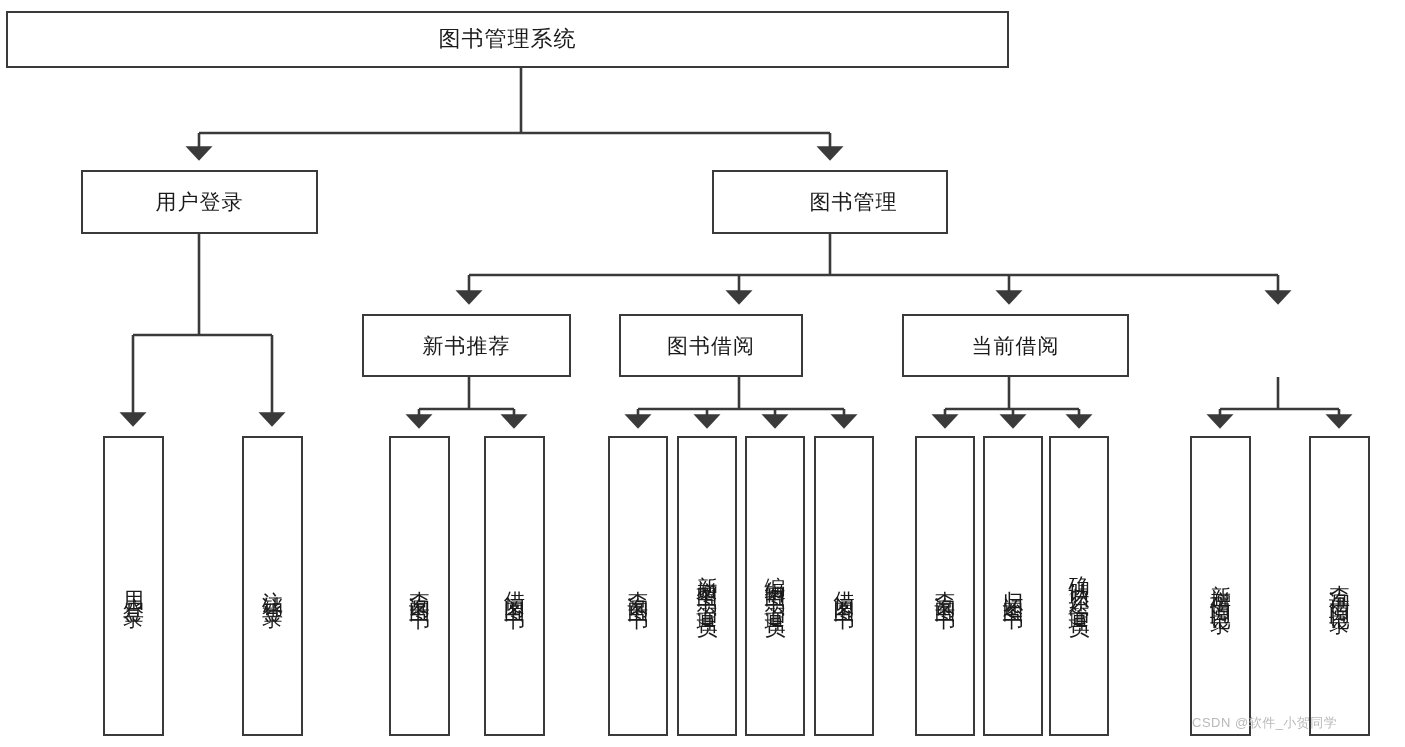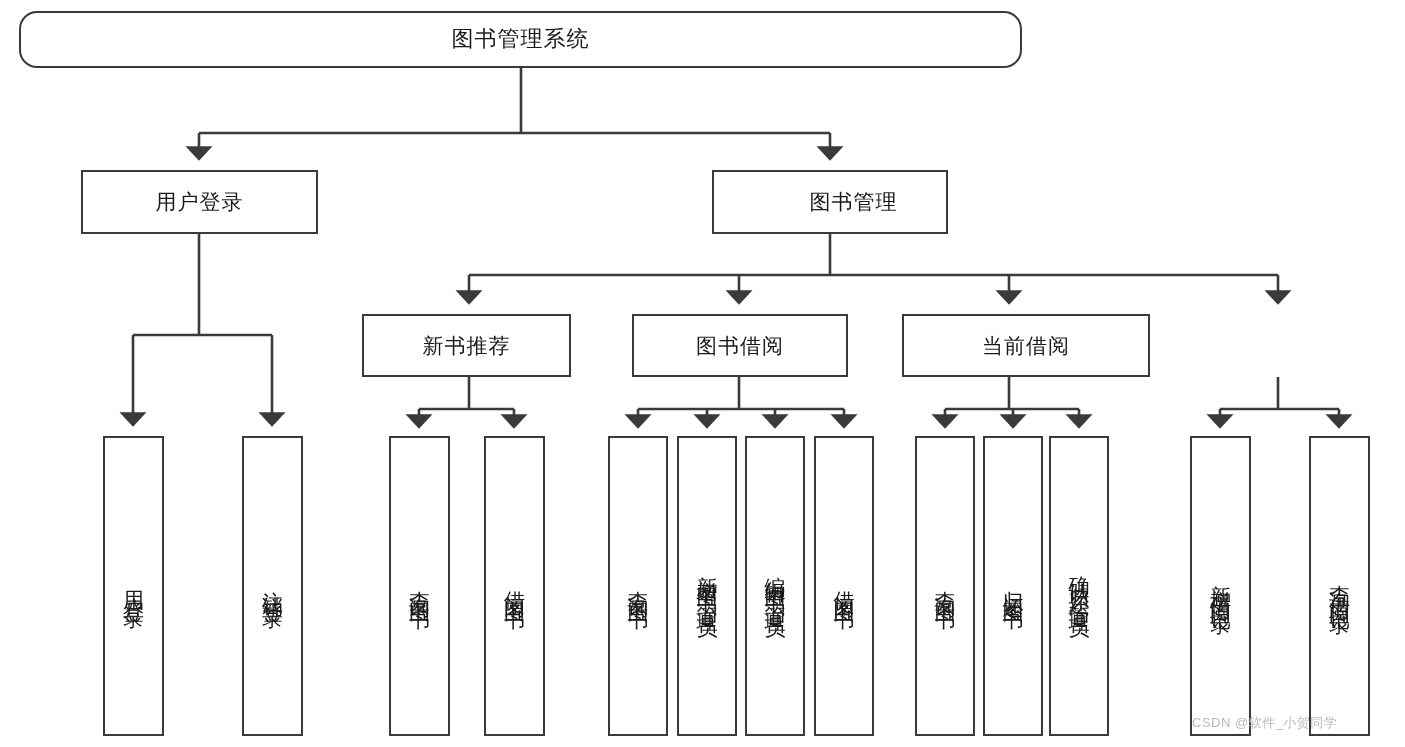--- a/index.html
+++ b/index.html
@@ -112,28 +112,28 @@
       <path d="M1013,409 L1013,420" marker-end="url(#arrow)"></path>
       <path d="M1079,409 L1079,420" marker-end="url(#arrow)"></path>
 
       <path d="M1278,377 L1278,409"></path>
       <path d="M1220,409 L1339,409"></path>
       <path d="M1220,409 L1220,420" marker-end="url(#arrow)"></path>
       <path d="M1339,409 L1339,420" marker-end="url(#arrow)"></path>
     </g>
   </svg>
 
-  <div class="node horiz root" style="left: 19px; top: 11px; width: 1003px; height: 57px; border-radius: 18px;">图书管理系统</div>
+  <div class="node horiz root" style="left: 6px; top: 11px; width: 1003px; height: 57px;">图书管理系统</div>
 
   <div class="node horiz" style="left: 81px; top: 170px; width: 237px; height: 64px;">用户登录</div>
   <div class="node horiz" style="left: 712px; top: 170px; width: 236px; height: 64px; padding-left: 47px;">图书管理</div>
 
   <div class="node horiz" style="left: 362px; top: 314px; width: 209px; height: 63px;">新书推荐</div>
-  <div class="node horiz" style="left: 632px; top: 314px; width: 216px; height: 63px; text-align: right;">图书借阅</div>
-  <div class="node horiz" style="left: 902px; top: 314px; width: 248px; height: 63px;">当前借阅</div>
+  <div class="node horiz" style="left: 619px; top: 314px; width: 184px; height: 63px; text-align: right;">图书借阅</div>
+  <div class="node horiz" style="left: 902px; top: 314px; width: 227px; height: 63px;">当前借阅</div>
 
   <div class="node vert" style="left: 103px; top: 436px; width: 61px; height: 300px;">用户登录</div>
   <div class="node vert" style="left: 242px; top: 436px; width: 61px; height: 300px;">注销登录</div>
   <div class="node vert" style="left: 389px; top: 436px; width: 61px; height: 300px;">查询图书</div>
   <div class="node vert" style="left: 484px; top: 436px; width: 61px; height: 300px;">借阅图书</div>
   <div class="node vert" style="left: 608px; top: 436px; width: 60px; height: 300px;">查询图书</div>
   <div class="node vert" style="left: 677px; top: 436px; width: 60px; height: 300px;">新增图书（管理员）</div>
   <div class="node vert" style="left: 745px; top: 436px; width: 60px; height: 300px;">编辑图书（管理员）</div>
   <div class="node vert" style="left: 814px; top: 436px; width: 60px; height: 300px;">借阅图书</div>
   <div class="node vert" style="left: 915px; top: 436px; width: 60px; height: 300px;">查询图书</div>

